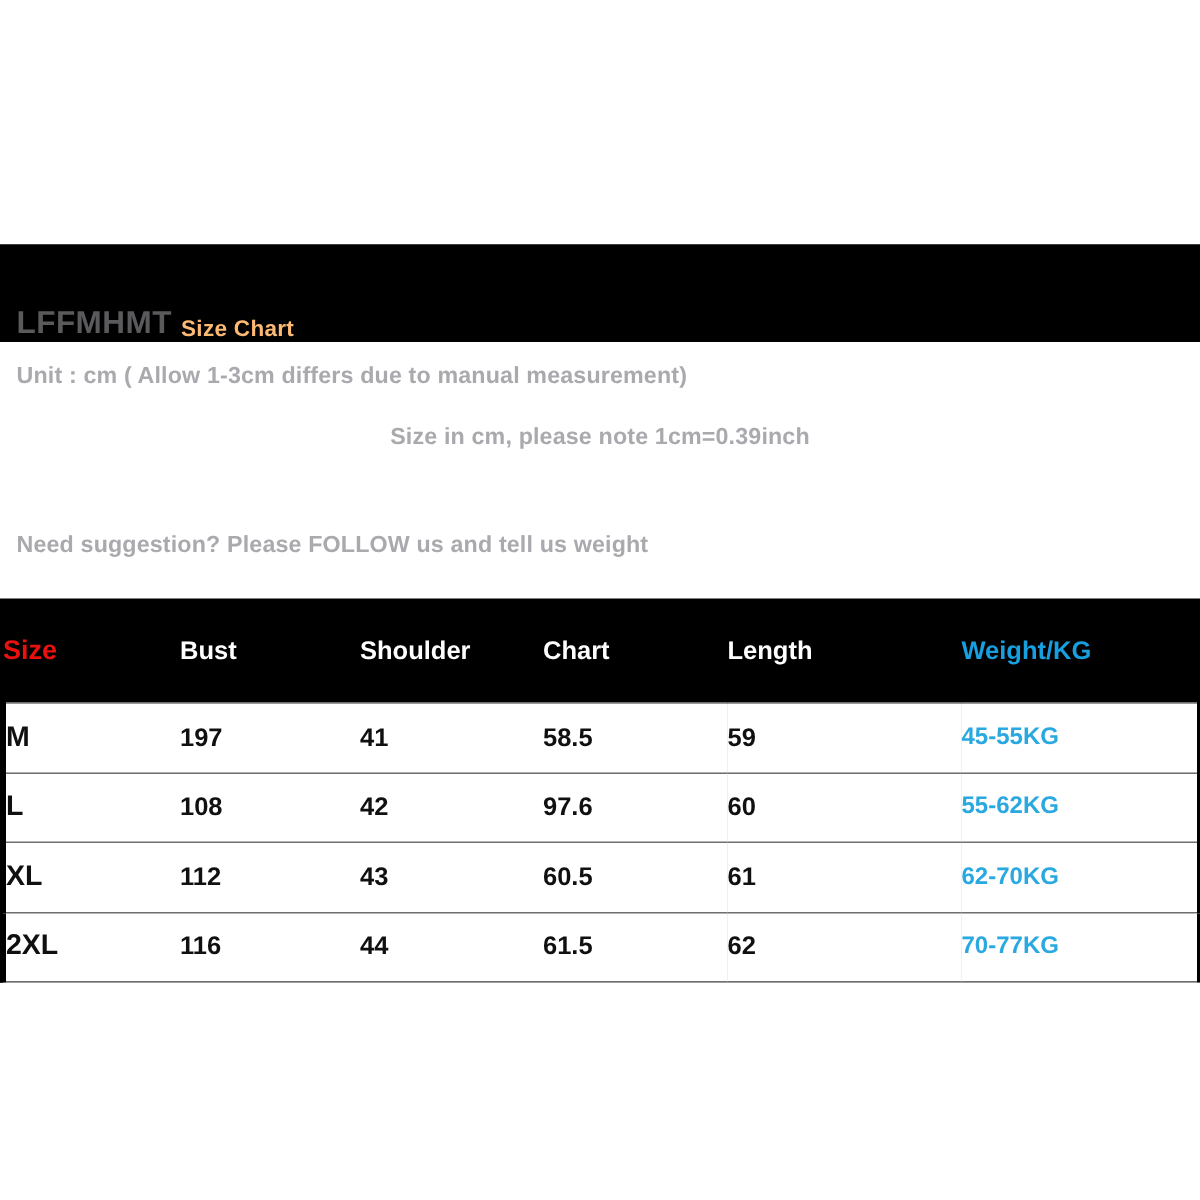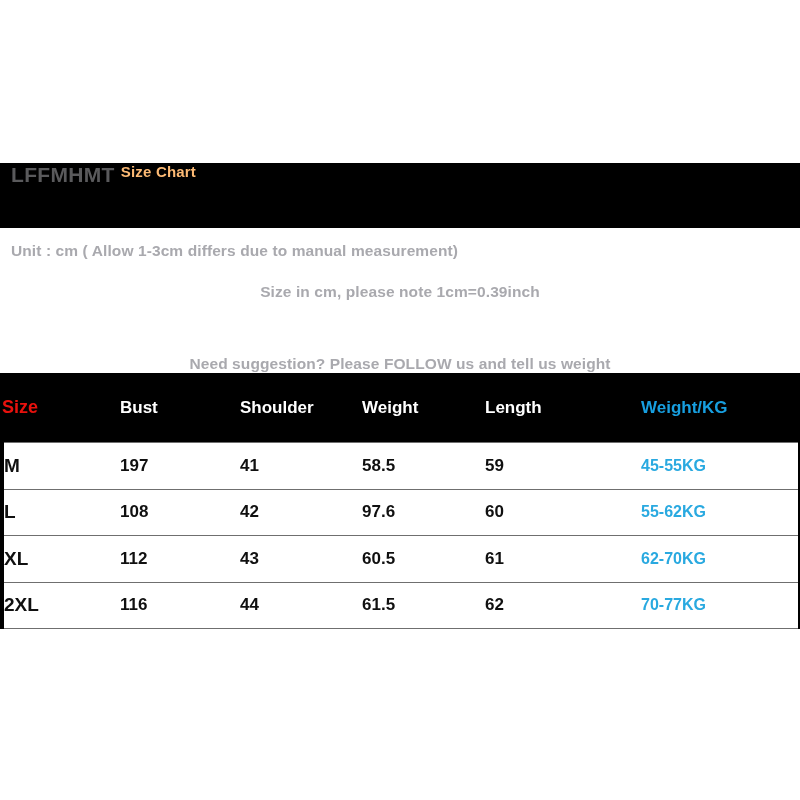--- a/index.html
+++ b/index.html
@@ -23,57 +23,57 @@
     top: 163px;
     width: 800px;
     background: #000000;
   }
 
   
   .title-band {
     background: #000000;
     height: 65px;
     display: flex;
-    align-items: flex-start;
+    align-items: flex-end;
     padding-left: 11px;
     box-sizing: border-box;
   }
   .brand-name {
     color: #5a5a5c;
     font-size: 21px;
     font-weight: bold;
     letter-spacing: 0.3px;
     white-space: pre;
   }
   .title-text {
     color: #fdba74;
     font-size: 15px;
     font-weight: bold;
     letter-spacing: 0.2px;
   }
 
   
   .info-band {
     background: #ffffff;
-    height: 145px;
+    height: 171px;
     padding: 12px 11px 0 11px;
     box-sizing: border-box;
     position: relative;
   }
   .info-line {
     color: #a9a9ae;
     font-size: 15.5px;
     font-weight: bold;
     line-height: 1.0;
     letter-spacing: 0.1px;
     white-space: nowrap;
   }
   .info-line.l1 { margin-top: 3px; }
   .info-line.l2 { margin-top: 25px; text-align: center; }
-  .info-line.l3 { margin-top: 57px; text-align: center; }
+  .info-line.l3 { margin-top: 57px; }
 
   
   .size-table {
     width: 800px;
     border-collapse: collapse;
     table-layout: fixed;
     background: #000000;
   }
   .size-table th,
   .size-table td {
@@ -141,21 +141,21 @@
         <col class="w-shoulder">
       <col class="w-sleeve">
         <col class="w-length">
         <col class="w-weight">
     </colgroup>
     <thead>
       <tr>
         <th class="col-size">Size</th>
         <th class="col-bust">Bust</th>
         <th class="col-shoulder">Shoulder</th>
-        <th class="col-sleeve">Weight</th>
+        <th class="col-sleeve">Chart</th>
         <th class="col-length">Length</th>
         <th class="col-weight">Weight/KG</th>
       </tr>
     </thead>
     <tbody>
 
       <tr>
         <td class="cell-size rail-left">M</td>
         <td>197</td>
         <td>41</td>

